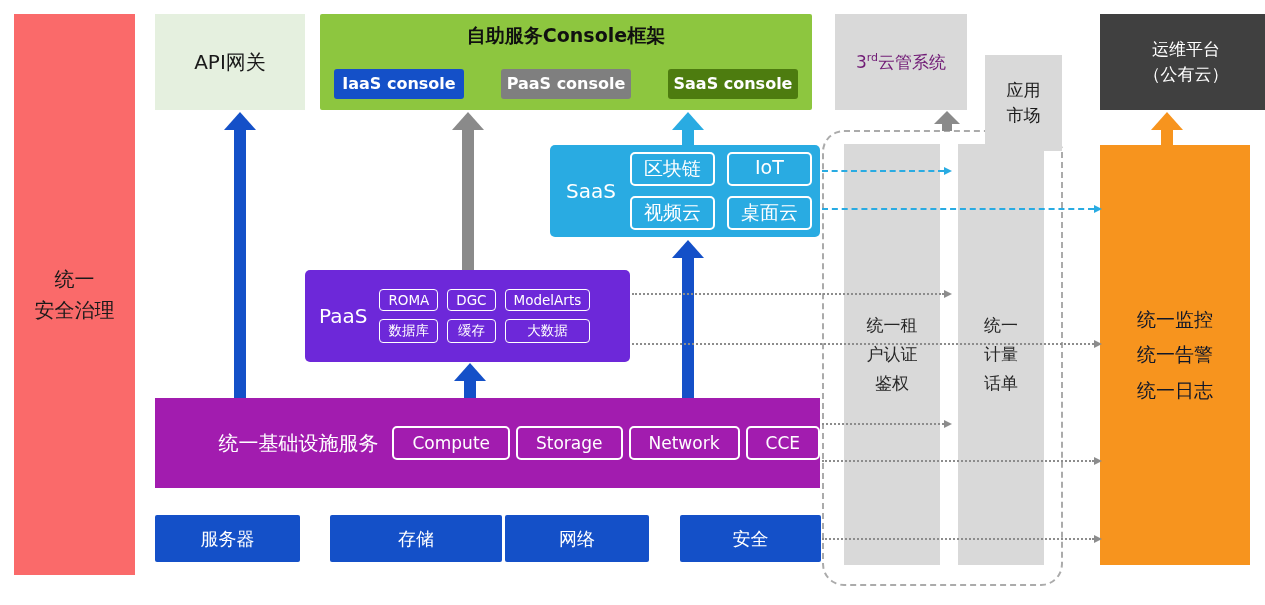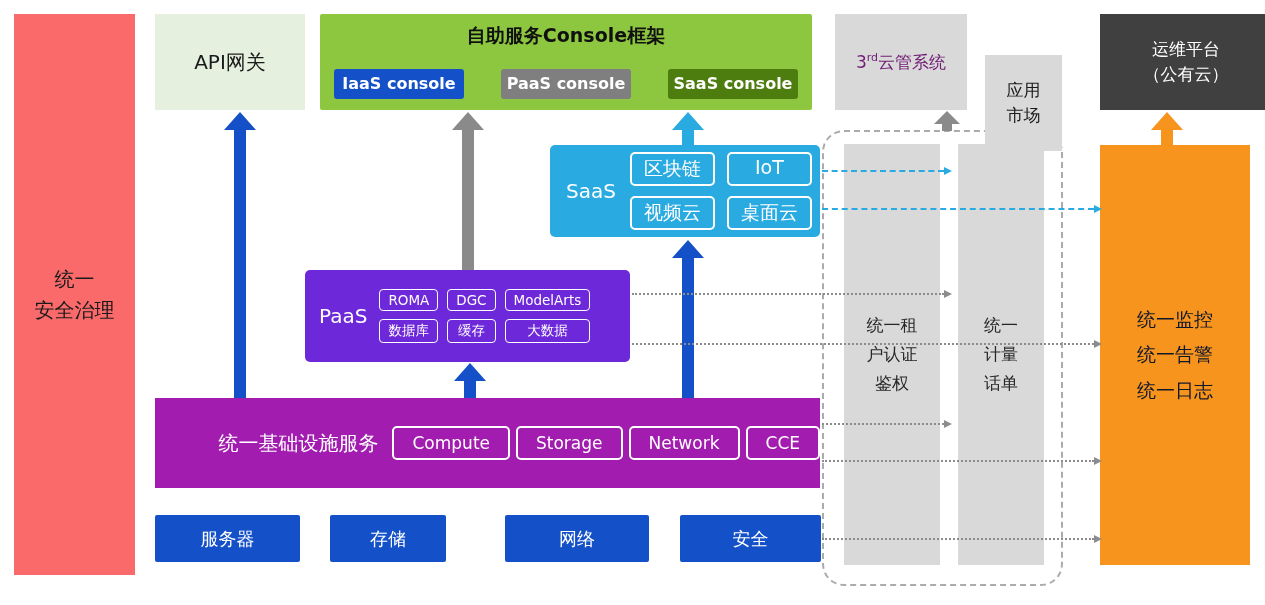--- a/index.html
+++ b/index.html
@@ -51,21 +51,21 @@
   .infra-bar { left:155px; top:398px; width:665px; height:90px; background:#a21caf;
                color:#ffffff; justify-content:flex-end; padding-left:4px; gap:14px; }
   .infra-label { font-size:20px; white-space:nowrap; }
   .infra-chips { display:flex; gap:6px; }
   .infra-chip  { border:2px solid #ffffff; border-radius:5px; font-size:17px;
                  padding:5px 18px; white-space:nowrap; }
 
   .blue-tile { background:#1450C8; color:#ffffff; font-size:18px; border-radius:2px;
                top:515px; height:47px; }
   .tile-server  { left:155px; width:145px; }
-  .tile-storage { left:330px; width:116px; }
+  .tile-storage { left:330px; width:172px; }
   .tile-network { left:505px; width:144px; }
   .tile-security{ left:680px; width:141px; }
 
   
   .dashed-frame { position:absolute; left:822px; top:130px; width:241px; height:456px;
                   border:2px dashed #ABABAB; border-radius:22px; z-index:0; }
   .auth-bar    { left:844px; top:144px; width:96px; height:421px; background:#D9D9D9;
                  color:#262626; font-size:17px; line-height:1.7; }
   .billing-bar { left:958px; top:144px; width:86px; height:421px; background:#D9D9D9;
                  color:#262626; font-size:17px; line-height:1.7; }

